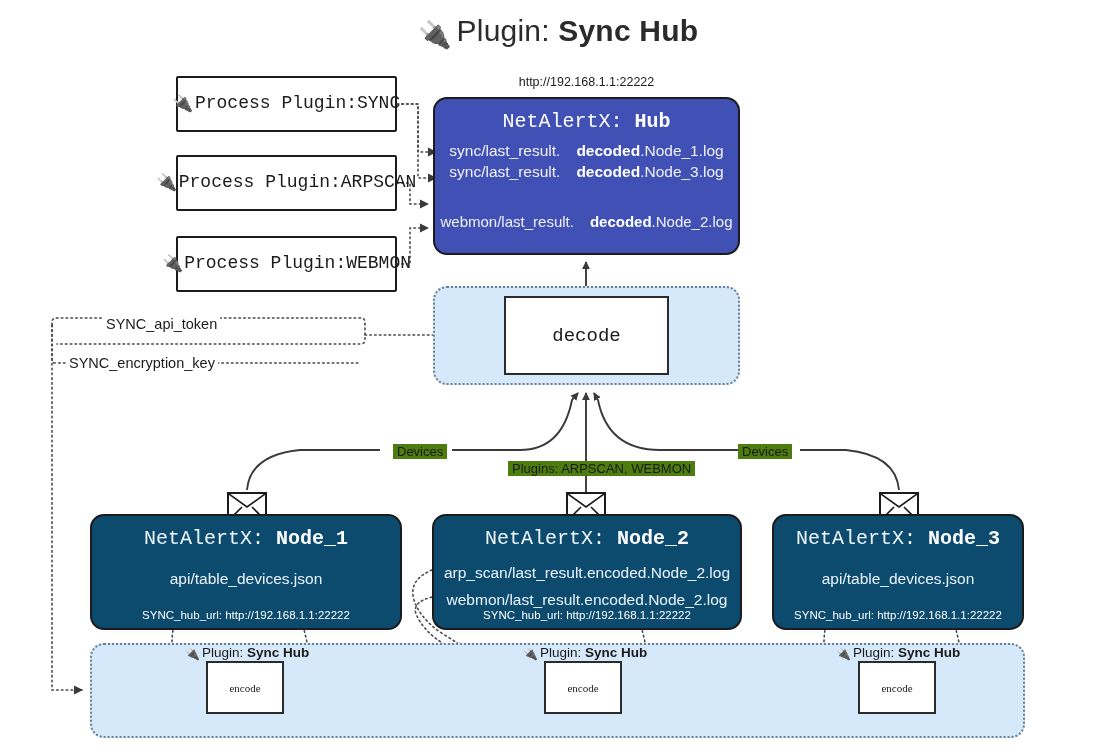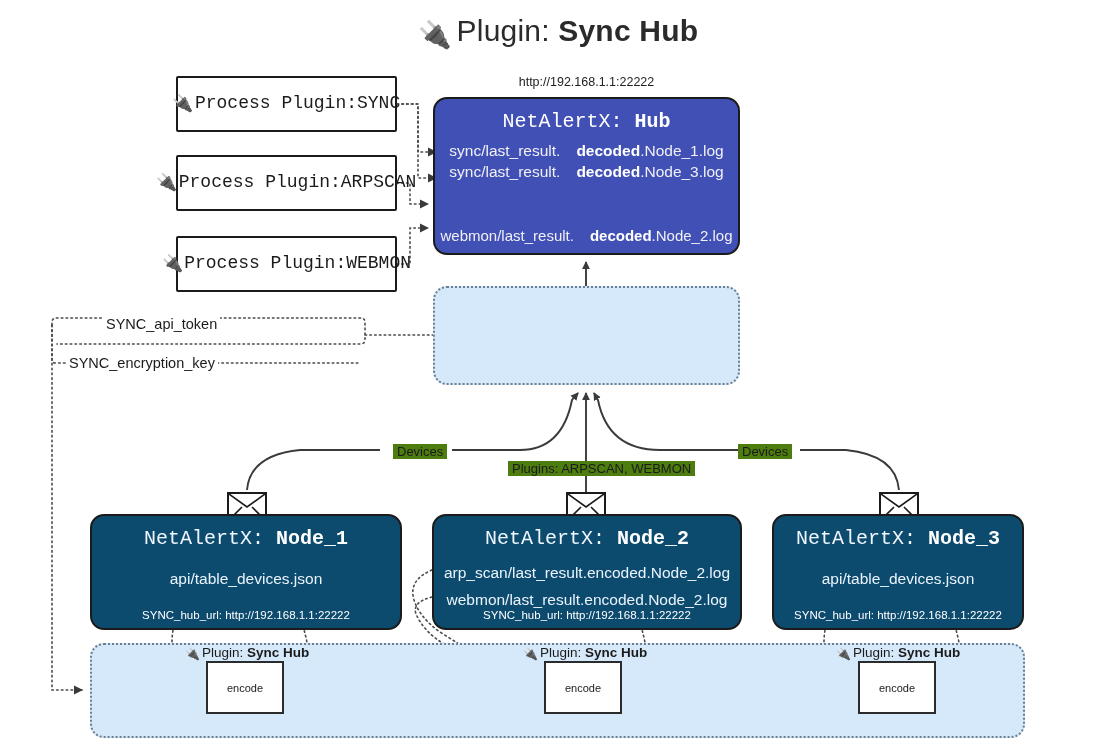--- a/index.html
+++ b/index.html
@@ -68,21 +68,21 @@
     position:absolute; left:0; width:100%;
     text-align:center;
     font-size:15.5px;
     white-space:nowrap;
     color:#f0f0f5;
   }
   .hub-log b{font-weight:bold;color:#ffffff;margin-left:16px;}
   #hub-log-0{top:43px;}
   #hub-log-1{top:64px;}
   #hub-log-2{top:95px;font-size:15px;}
-  #hub-log-3{top:128px;font-size:15px;}
+  #hub-log-3{top:114px;font-size:15px;}
 
   
   .proc-box{
     width:221px; height:56px;
     background:#ffffff;
     border:2.5px solid #1b1b1b;
     border-radius:2px;
     font-family:"Liberation Mono", monospace;
     font-size:18px;
     color:#1b1b1b;
@@ -215,21 +215,21 @@
   .encode-label .t-strong{font-weight:bold;}
   #enc-lbl-0{left:185px; top:645px;}
   #enc-lbl-1{left:523px; top:645px;}
   #enc-lbl-2{left:836px; top:645px;}
 
   .encode-box{
     width:78px; height:53px;
     background:#ffffff;
     border:2px solid #2b2b2b;
     display:flex; align-items:center; justify-content:center;
-    font-family:Liberation Sans, sans-serif;
+    font-family:Liberation Serif, serif;
     font-size:11px;
     color:#1b1b1b;
   }
   #enc-0{left:206px; top:661px;}
   #enc-1{left:544px; top:661px;}
   #enc-2{left:858px; top:661px;}
 </style>
 </head>
 <body>
 
@@ -317,20 +317,21 @@
   <div class="node proc-box" id="proc-1">
     <div class="row1"><span class="plug">🔌</span><span>Process Plugin:</span></div>
     <div>ARPSCAN</div>
   </div>
   <div class="node proc-box" id="proc-2">
     <div class="row1"><span class="plug">🔌</span><span>Process Plugin:</span></div>
     <div>WEBMON</div>
   </div>
 
   <div class="node" id="decode-container"></div>
+  <div class="node" id="decode-box">decode</div>
 
   <div class="node token-label" id="token-0">SYNC_api_token</div>
   <div class="node token-label" id="token-1">SYNC_encryption_key</div>
 
   <div class="node edge-label" id="lbl-devices-left">Devices</div>
   <div class="node edge-label" id="lbl-devices-right">Devices</div>
   <div class="node edge-label" id="lbl-plugins-mid">Plugins: ARPSCAN, WEBMON</div>
 
   <div class="node envelope" id="env-0">
     <svg width="36" height="26" viewBox="0 0 36 26">

